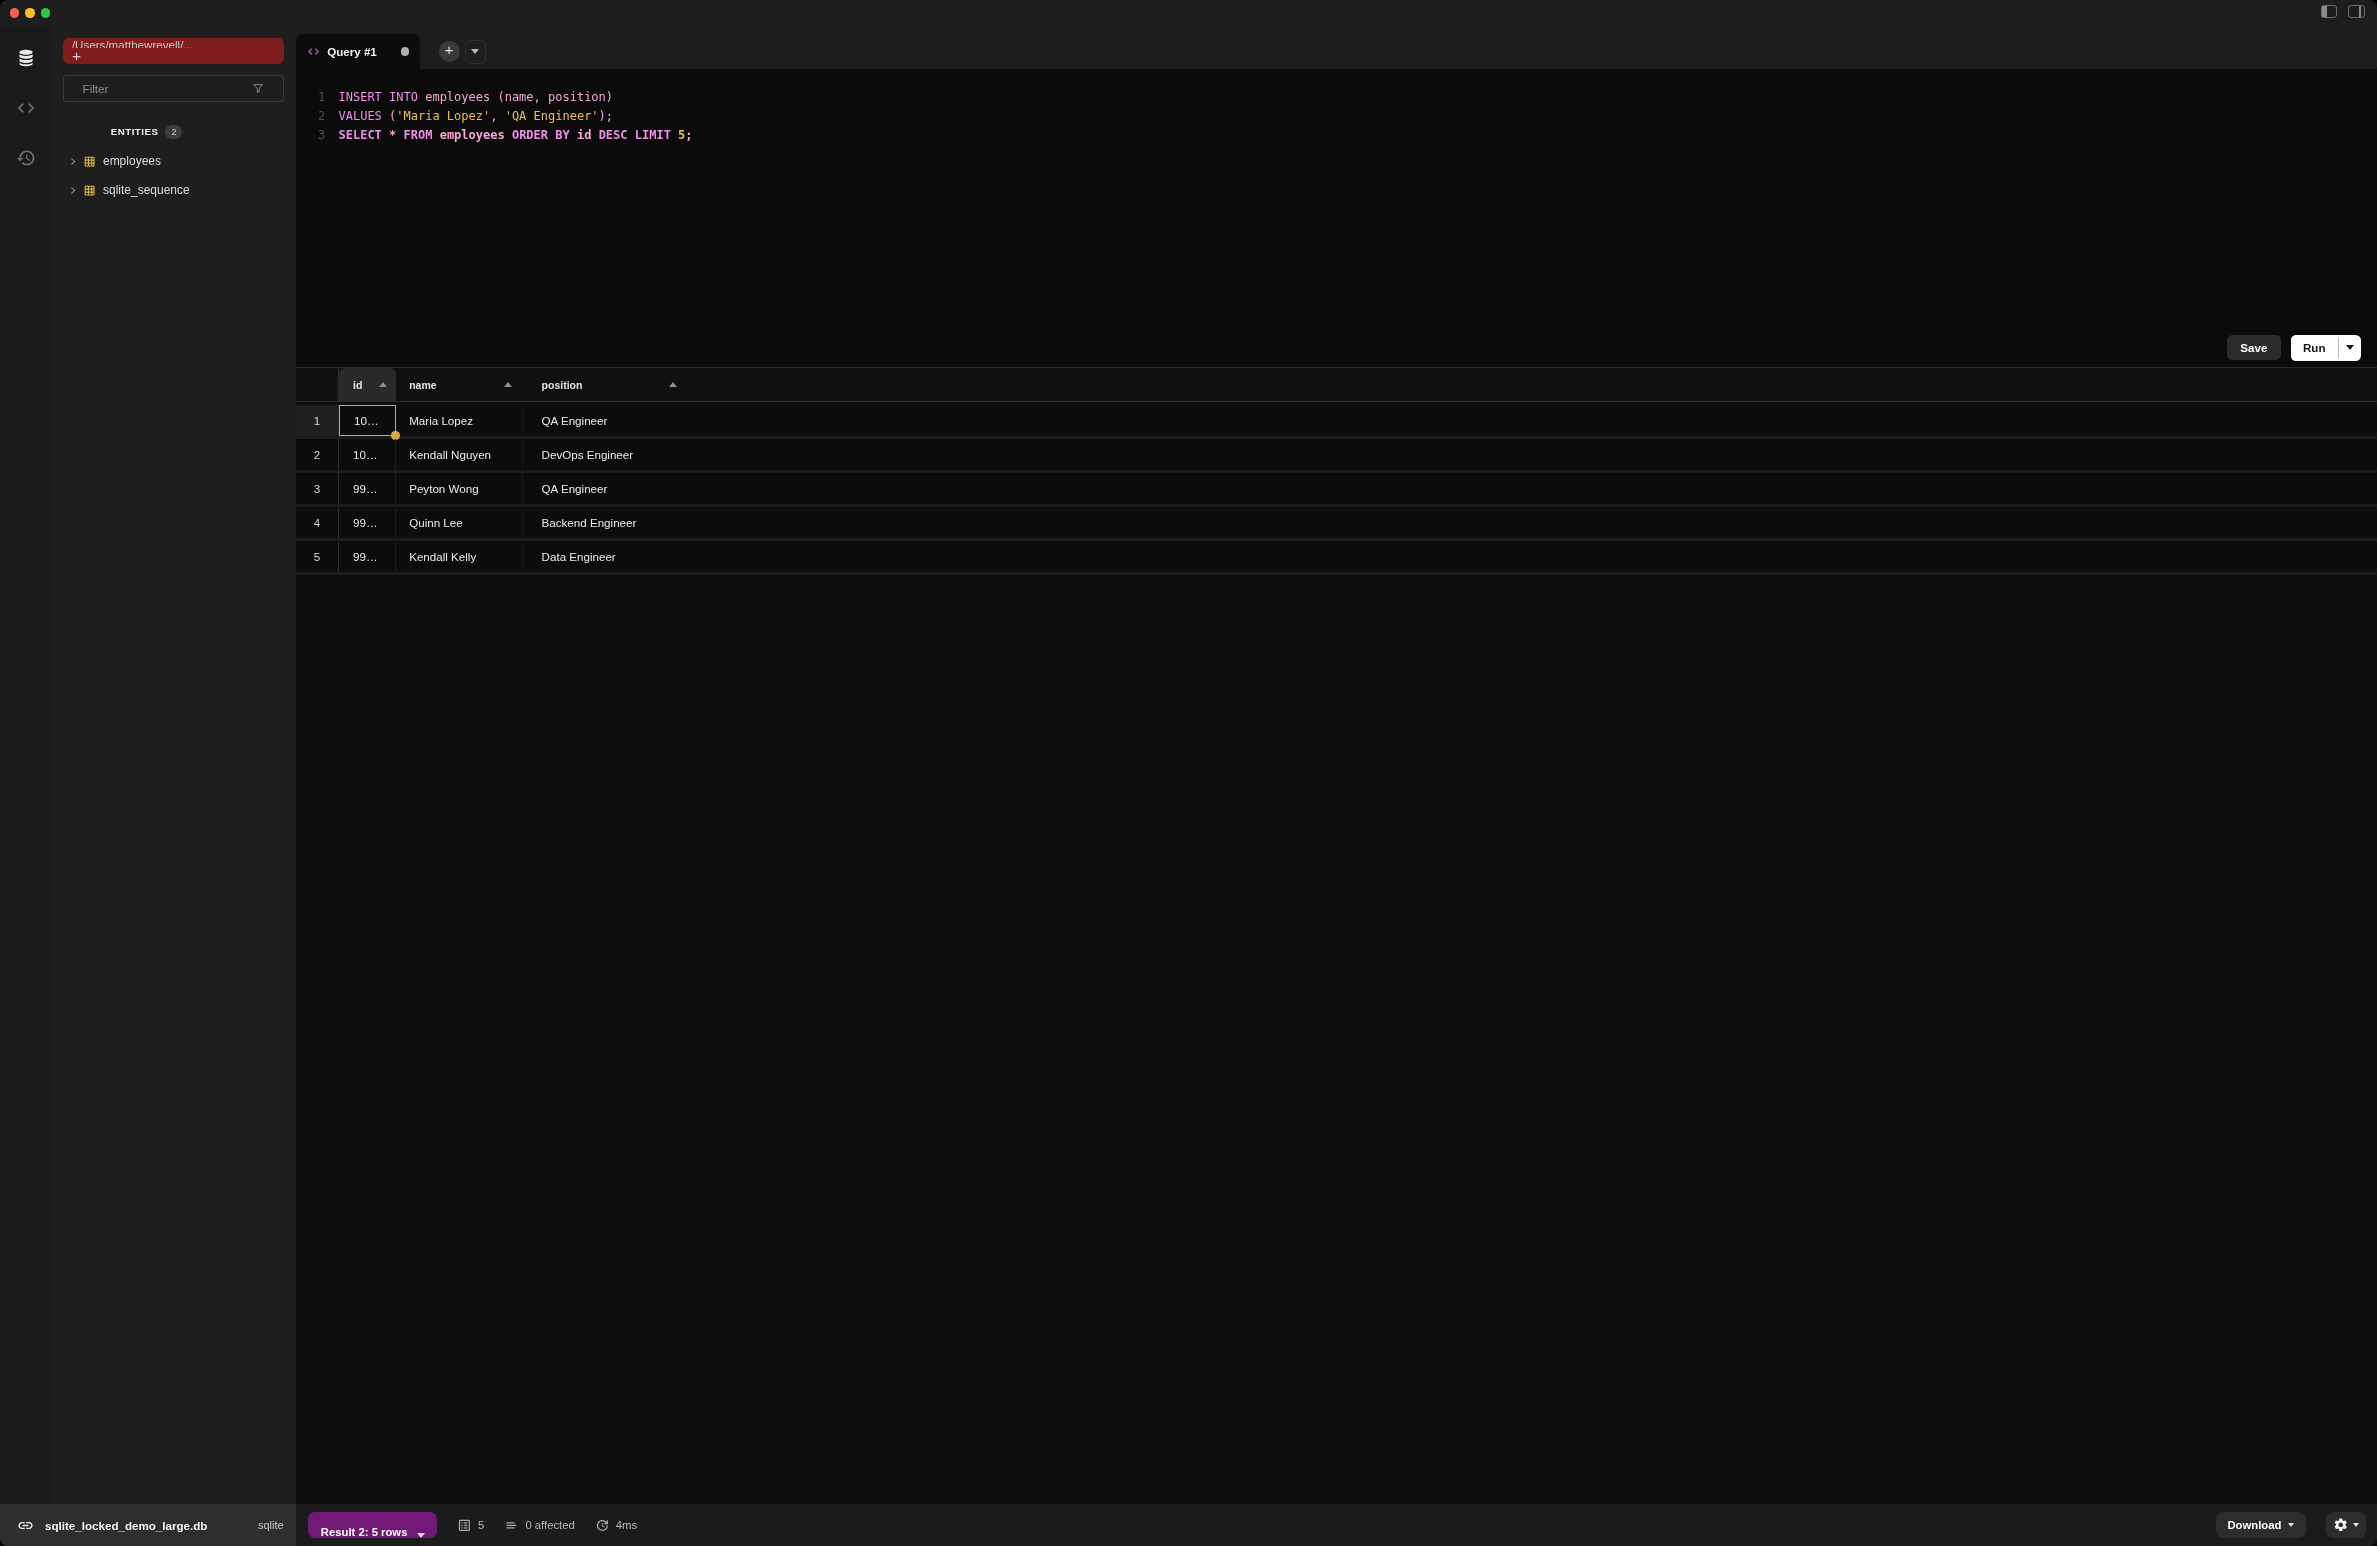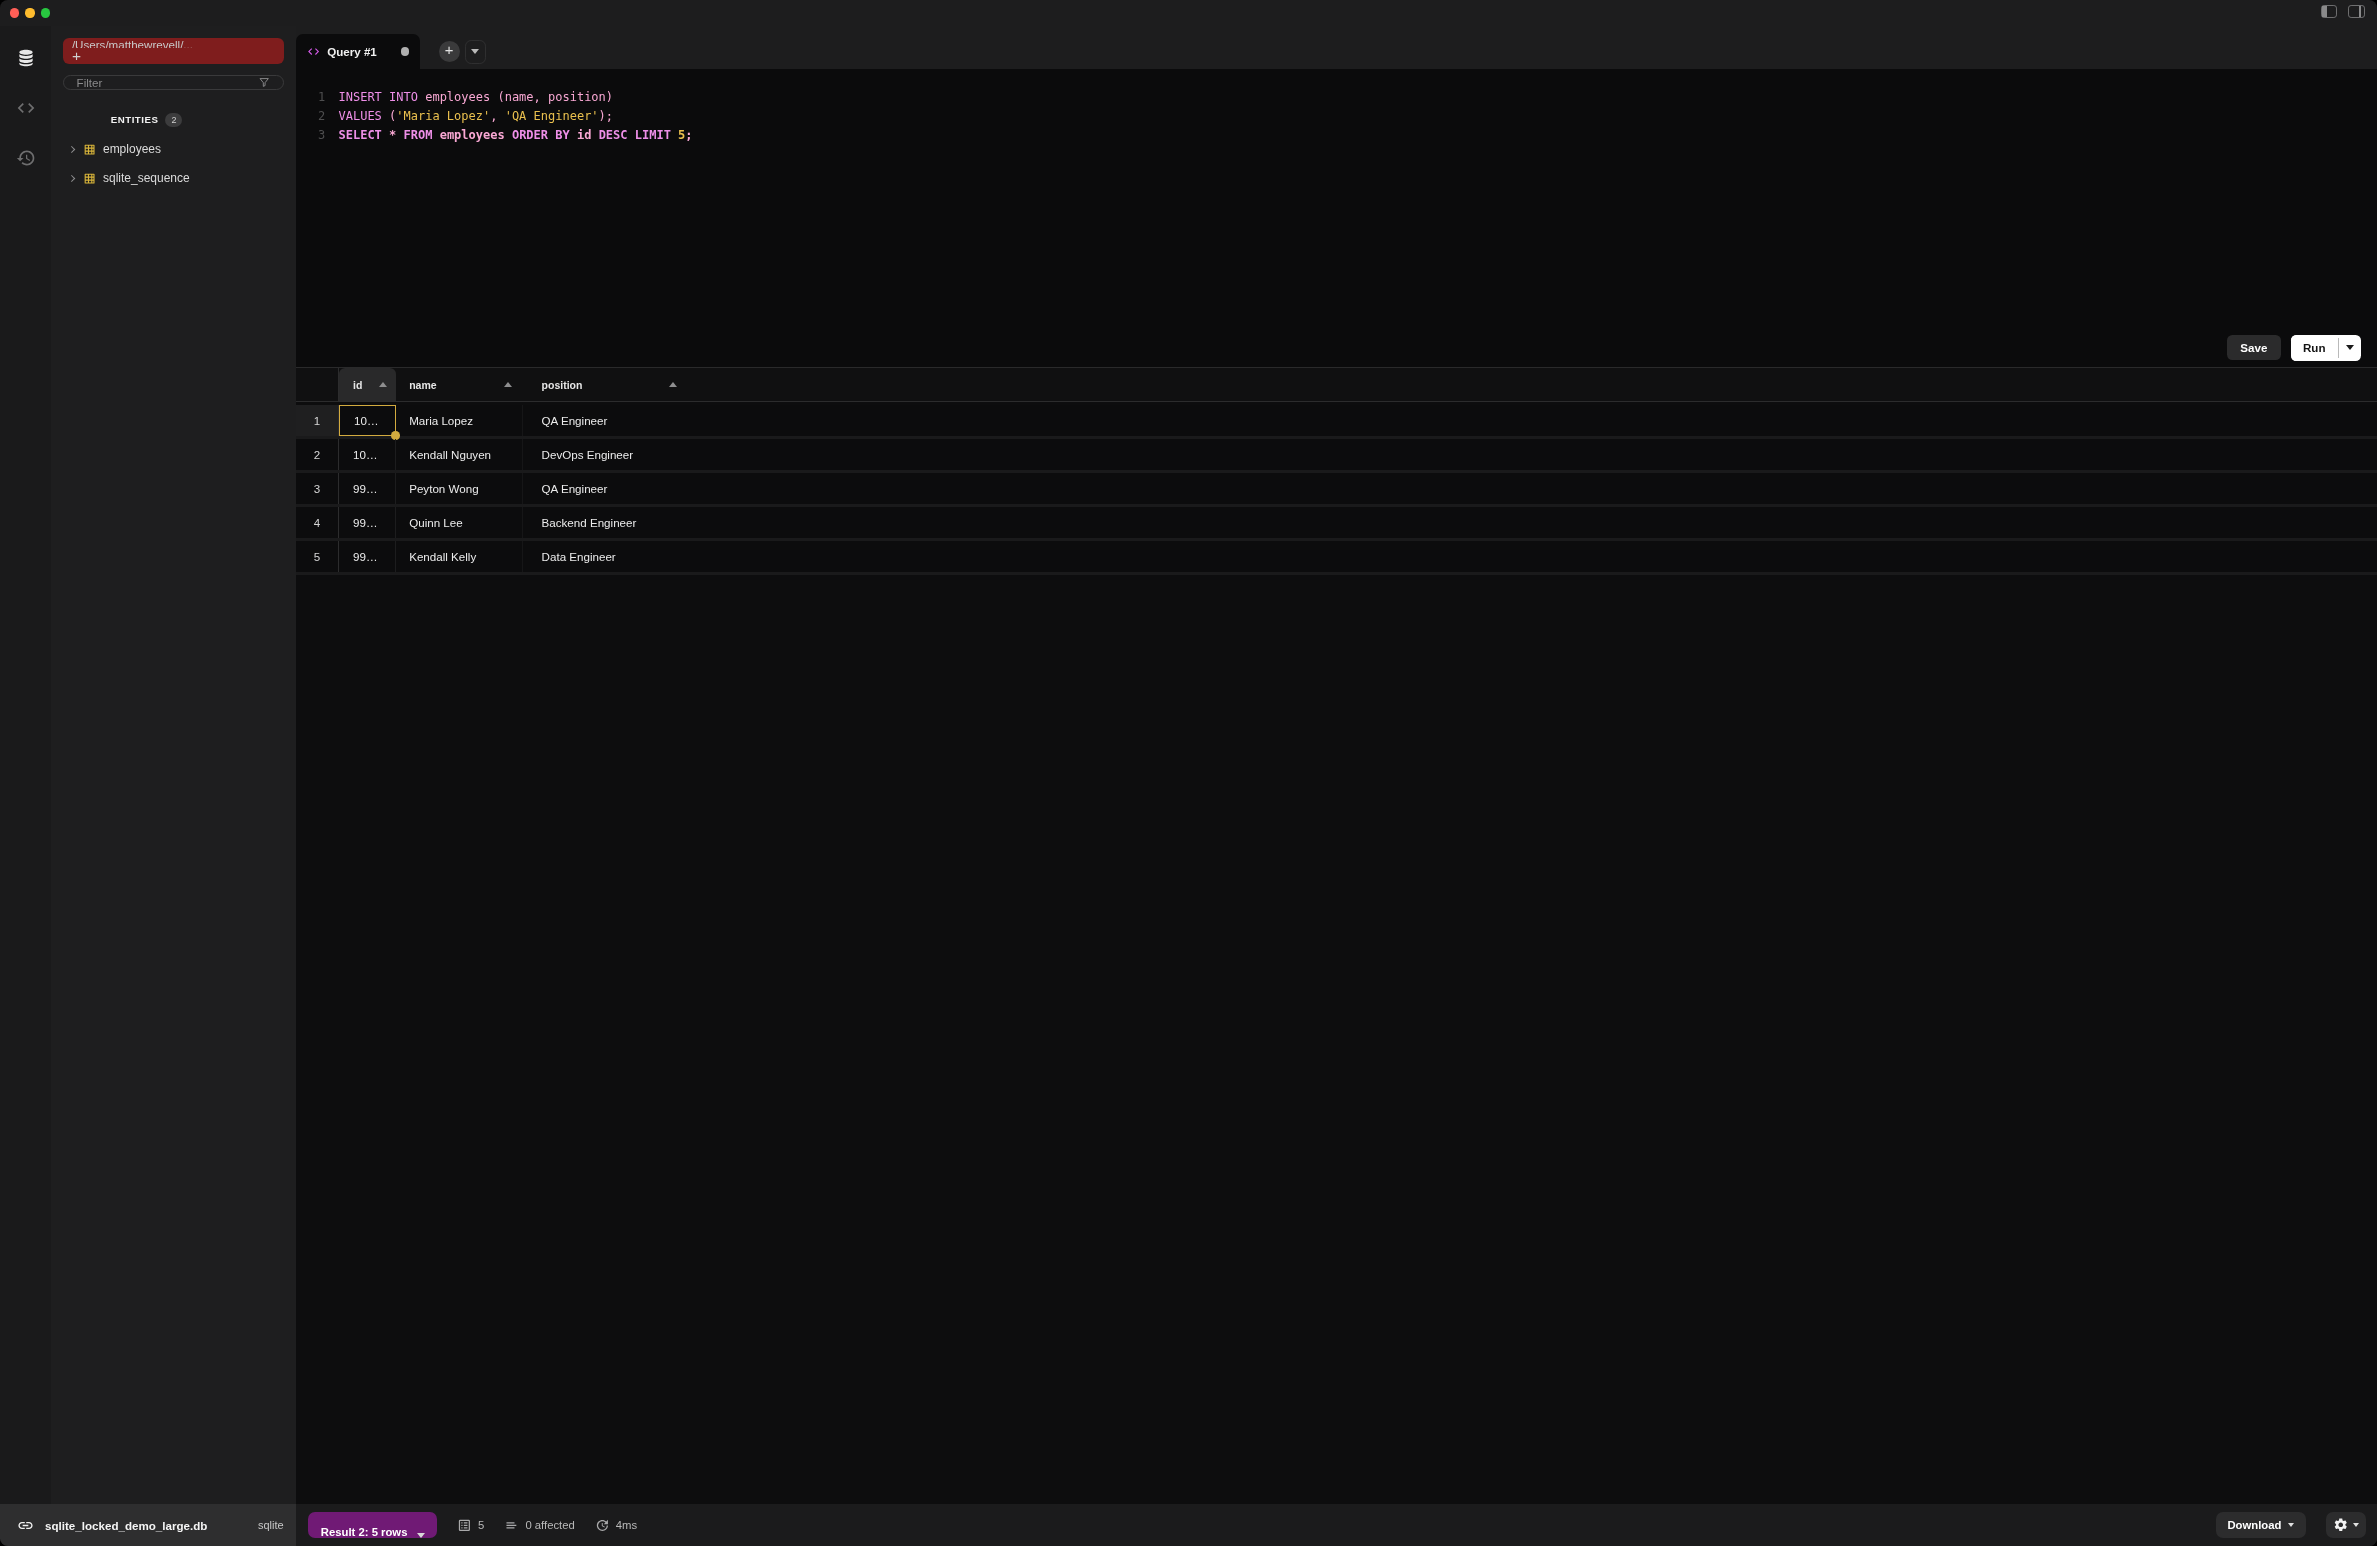--- a/index.html
+++ b/index.html
@@ -32,22 +32,22 @@
   .rail-item svg { width:20px; height:20px; fill:#6e6e6f; }
   .rail-item.active svg { fill:#e8e8e8; }
   .rail-item.active::before { content:""; position:absolute; left:-15.5px; top:2.3px; width:3.1px; height:28px; background:#fff; border-radius:1.6px; }
 
   
   .sidebar { width:245px; flex:0 0 245px; background:#1e1e1f; padding:11.6px 11.6px 0 11.6px; }
   .conn-path { height:26.4px; background:#7f1d1d; border-radius:6.2px; display:flex; align-items:flex-start;
                padding:0 9.3px; color:#c9c9c9; font-size:11.6px; cursor:pointer;flex-direction:column; }
   .conn-path .path-text { flex:1; white-space:nowrap; overflow:hidden; }
   .conn-path .plus { color:#cfcfcf; font-size:15.5px; font-weight:400; line-height:1; }
-  .filter-box { height:15px; margin-top:11px; border:0.8px solid #3a3a3b; border-radius:8px;
-                display:flex; align-items:center; padding:0 13px; }
+  .filter-box { height:27px; margin-top:11px; border:0.8px solid #3a3a3b; border-radius:3px;
+                display:flex; align-items:center; padding:0 19px; }
   .filter-box input { flex:1; background:transparent; border:none; outline:none; color:#d0d0d0; font-size:11.6px;
                       font-family:"Liberation Sans", sans-serif; }
   .filter-box input::placeholder { color:#8a8a8b; }
   .filter-box svg { width:12.4px; height:12.4px; stroke:#9a9a9b; fill:none; stroke-width:1.6; }
   .entities-header { margin:23px 0 7.8px 6.2px; display:flex; align-items:center; gap:7px; }
   .ent-label { color:#f2f2f2; font-size:9.7px; font-weight:700; letter-spacing:0.5px;padding-left:42px; }
   .badge { background:#3c3c3d; color:#cfcfcf; font-size:9px; min-width:17px; height:14px; border-radius:7.8px;
            display:inline-flex; align-items:center; justify-content:center; padding:0 4.7px; }
   .entity { display:flex; align-items:center; gap:7px; height:29px; padding-left:6.2px; cursor:pointer; color:#dcdcdc; font-size:12px; }
   .chev { width:5.4px; height:5.4px; border-top:1.6px solid #8e8e8f; border-right:1.6px solid #8e8e8f;

